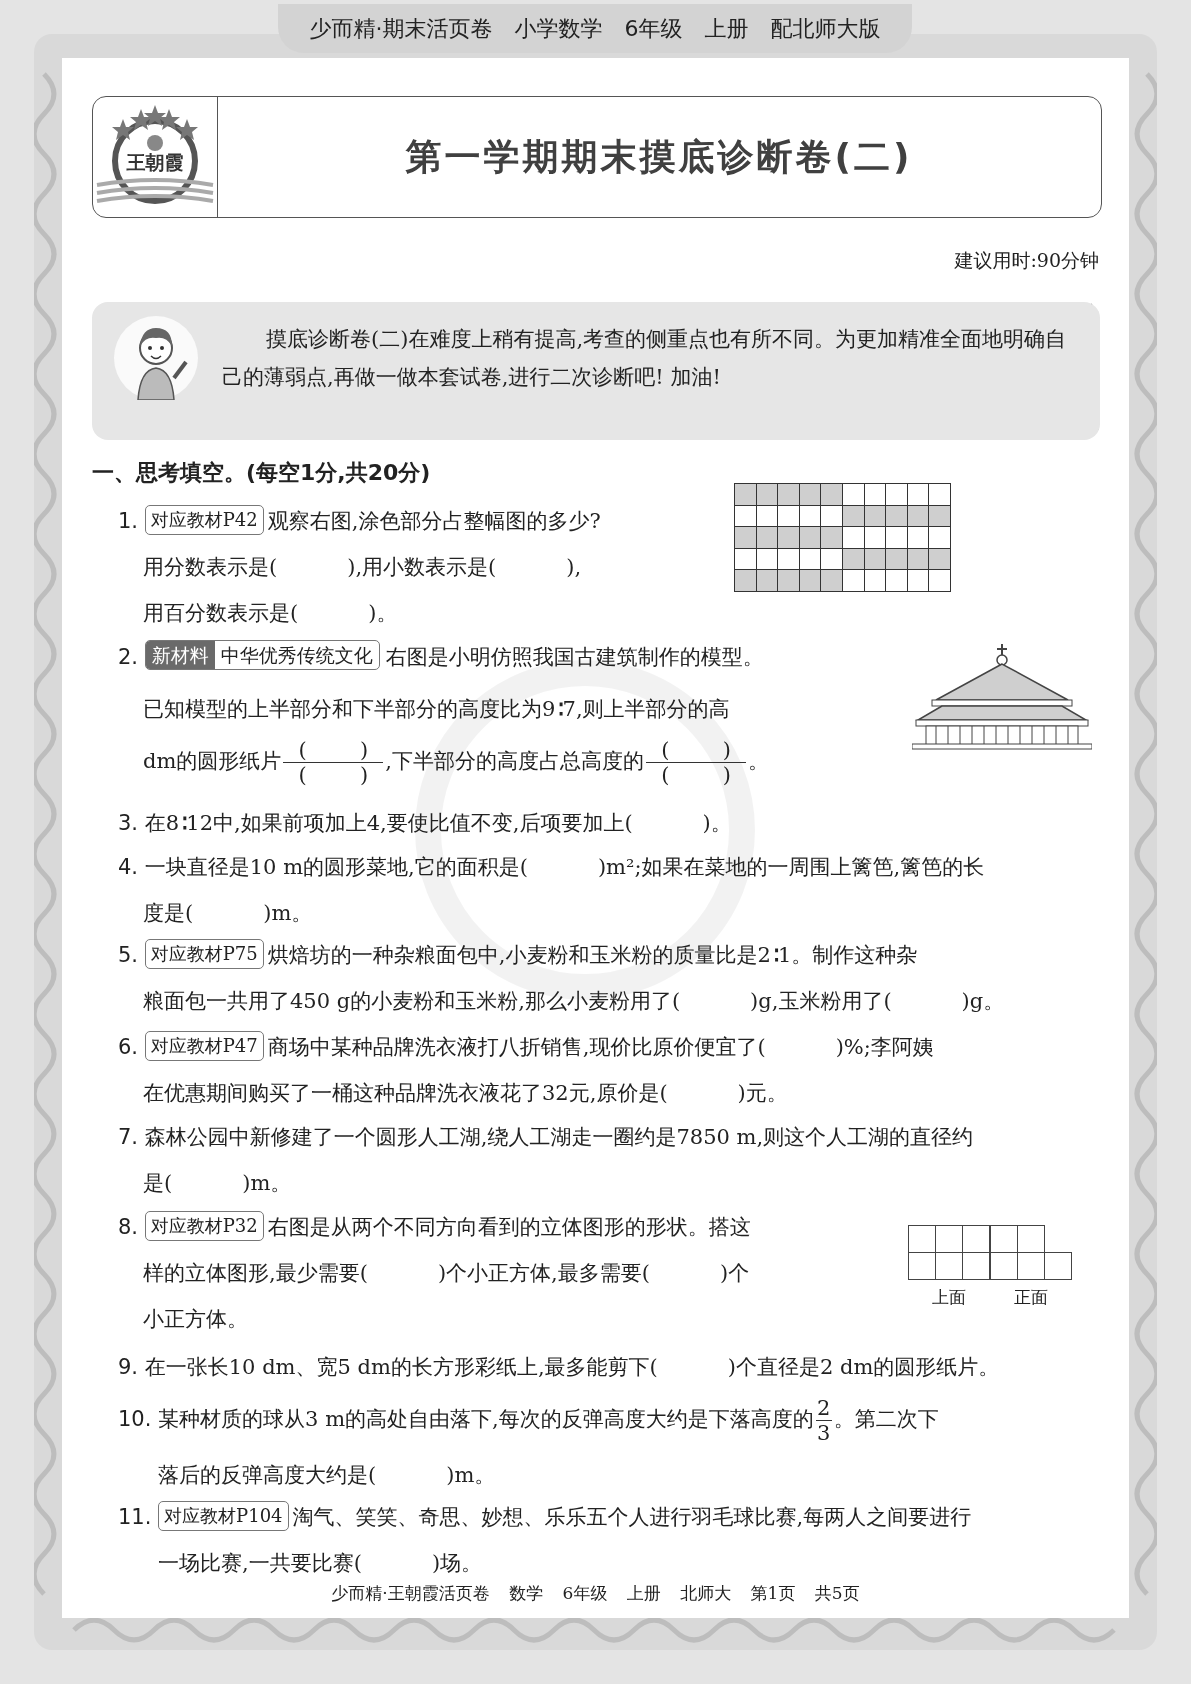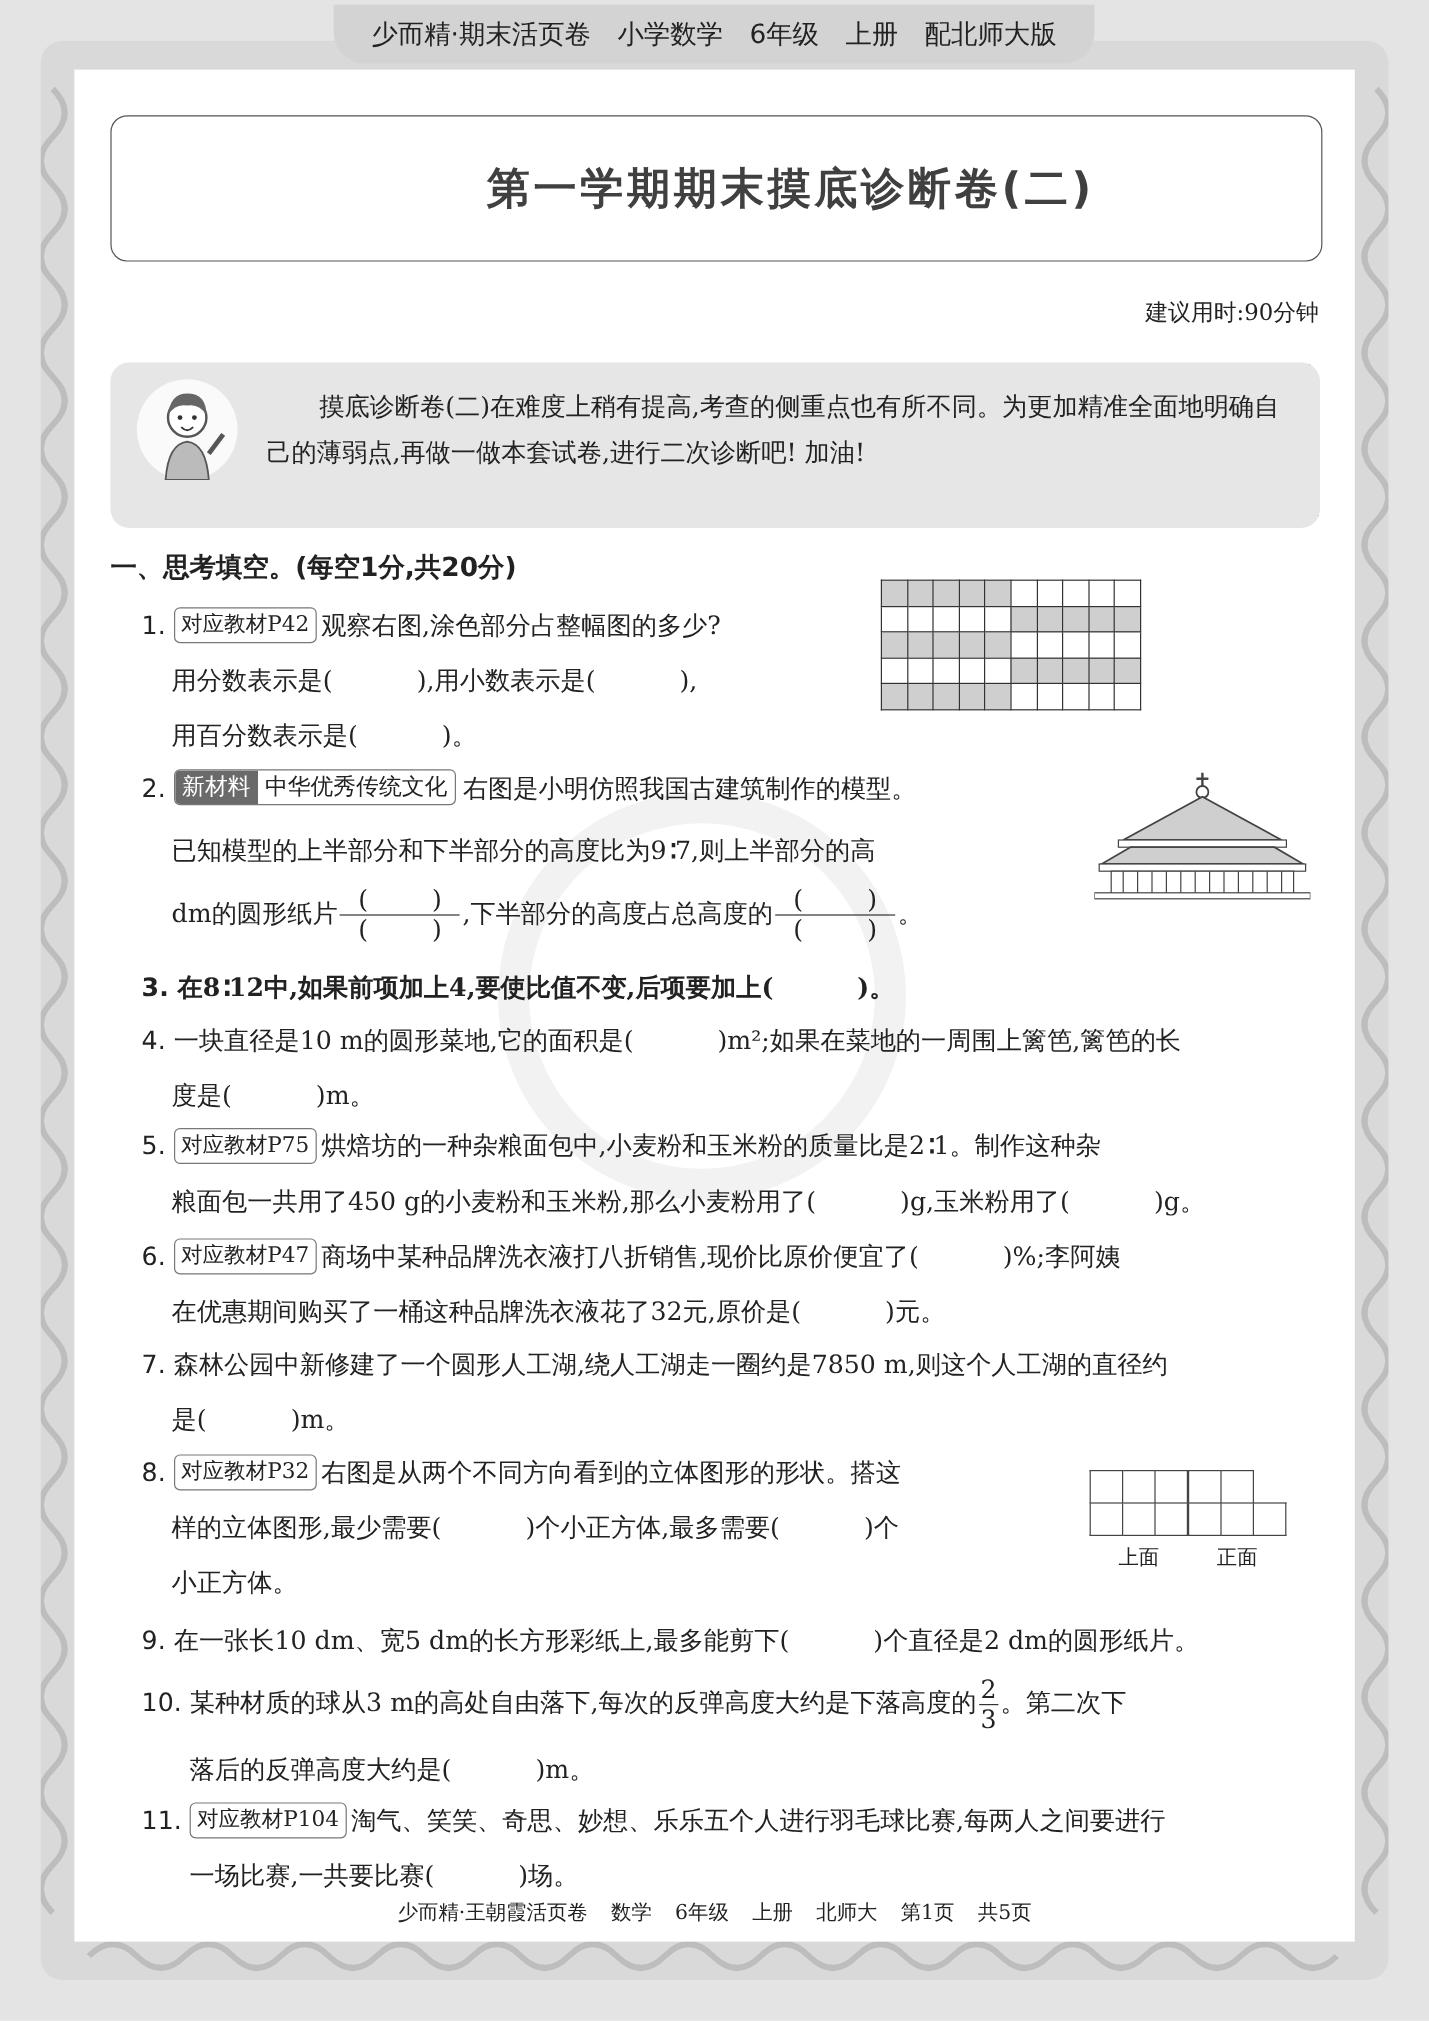--- a/index.html
+++ b/index.html
@@ -62,20 +62,35 @@
 
 <div class="tab">
   <span>少而精·期末活页卷</span>
   <span>小学数学</span>
   <span>6年级</span>
   <span>上册</span>
   <span>配北师大版</span>
 </div>
 
 <div class="titlebox">
+  <div class="logo">
+    <svg width="124" height="120" viewBox="0 0 124 120">
+      <circle cx="62" cy="64" r="40" fill="#fff" stroke="#555" stroke-width="6"></circle>
+      <g fill="#777">
+          <polygon points="30,22 33,30 41,30 35,35 37,43 30,38 23,43 25,35 19,30 27,30"></polygon>
+          <polygon points="48,12 51,20 59,20 53,25 55,33 48,28 41,33 43,25 37,20 45,20"></polygon>
+          <polygon points="62,8 65,16 73,16 67,21 69,29 62,24 55,29 57,21 51,16 59,16"></polygon>
+          <polygon points="76,12 79,20 87,20 81,25 83,33 76,28 69,33 71,25 65,20 73,20"></polygon>
+          <polygon points="94,22 97,30 105,30 99,35 101,43 94,38 87,43 89,35 83,30 91,30"></polygon>
+        </g>
+      <circle cx="62" cy="46" r="8" fill="#888"></circle>
+      <text x="62" y="72" text-anchor="middle" font-size="19" font-weight="bold" fill="#333" font-family="DejaVu Serif, serif">王朝霞</text>
+      <path d="M4 88 Q62 78 120 88 M4 96 Q62 86 120 96 M4 104 Q62 94 120 104" stroke="#aaa" stroke-width="4" fill="none"></path>
+    </svg>
+  </div>
   <div class="title">第一学期期末摸底诊断卷(二)</div>
 </div>
 
 <div class="meta">
   <span>建议用时:90分钟</span>
   <span>满分:100分</span>
   <span><span>得分:</span><span class="blank"></span></span>
   <span><span>等级:</span><span class="blank"></span></span>
 </div>
 
@@ -193,21 +208,21 @@
   <circle cx="90" cy="20" r="5" fill="#fff" stroke="#444" stroke-width="1.5"></circle>
   <path d="M90 24 L24 60 L156 60Z" fill="#cfcfcf" stroke="#444" stroke-width="1.5"></path>
   <rect x="20" y="60" width="140" height="6" fill="#fff" stroke="#444"></rect>
   <path d="M30 66 L6 80 L174 80 L150 66Z" fill="#cfcfcf" stroke="#444" stroke-width="1.5"></path>
   <rect x="4" y="80" width="172" height="6" fill="#fff" stroke="#444"></rect>
   <rect x="14" y="86" width="152" height="20" fill="#fff" stroke="#444"></rect>
   <path d="M24 86v20M36 86v20M48 86v20M60 86v20M72 86v20M84 86v20M96 86v20M108 86v20M120 86v20M132 86v20M144 86v20M156 86v20" stroke="#444"></path>
   <rect x="0" y="104" width="180" height="5" fill="#fff" stroke="#444"></rect>
 </svg>
 
-<div class="q" style="left:118px;top:800px;font-weight:bold;">
+<div class="q" style="left:118px;top:800px;">
   <span class="num">3.</span>
   <span>在8∶12中,如果前项加上4,要使比值不变,后项要加上(</span><span class="gap"></span><span>)。</span>
 </div>
 
 <div class="q" style="left:118px;top:844px;">
   <span class="num">4.</span>
   <span>一块直径是10 m的圆形菜地,它的面积是(</span><span class="gap"></span><span>)m²;如果在菜地的一周围上篱笆,篱笆的长</span><br>
   <span style="margin-left:25px">度是(</span><span class="gap"></span><span>)m。</span>
 </div>
 

